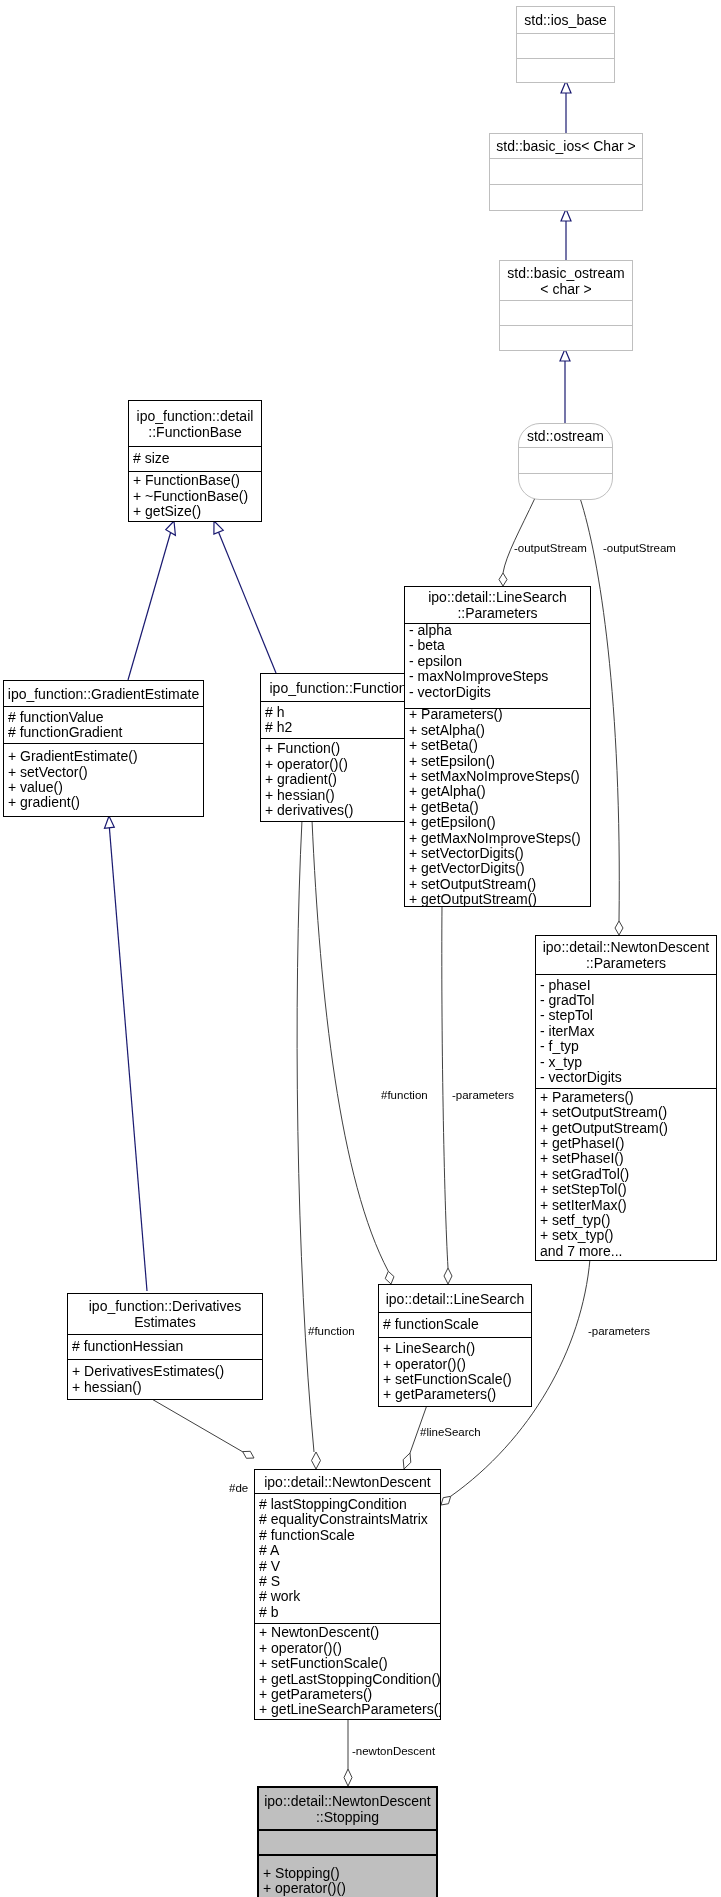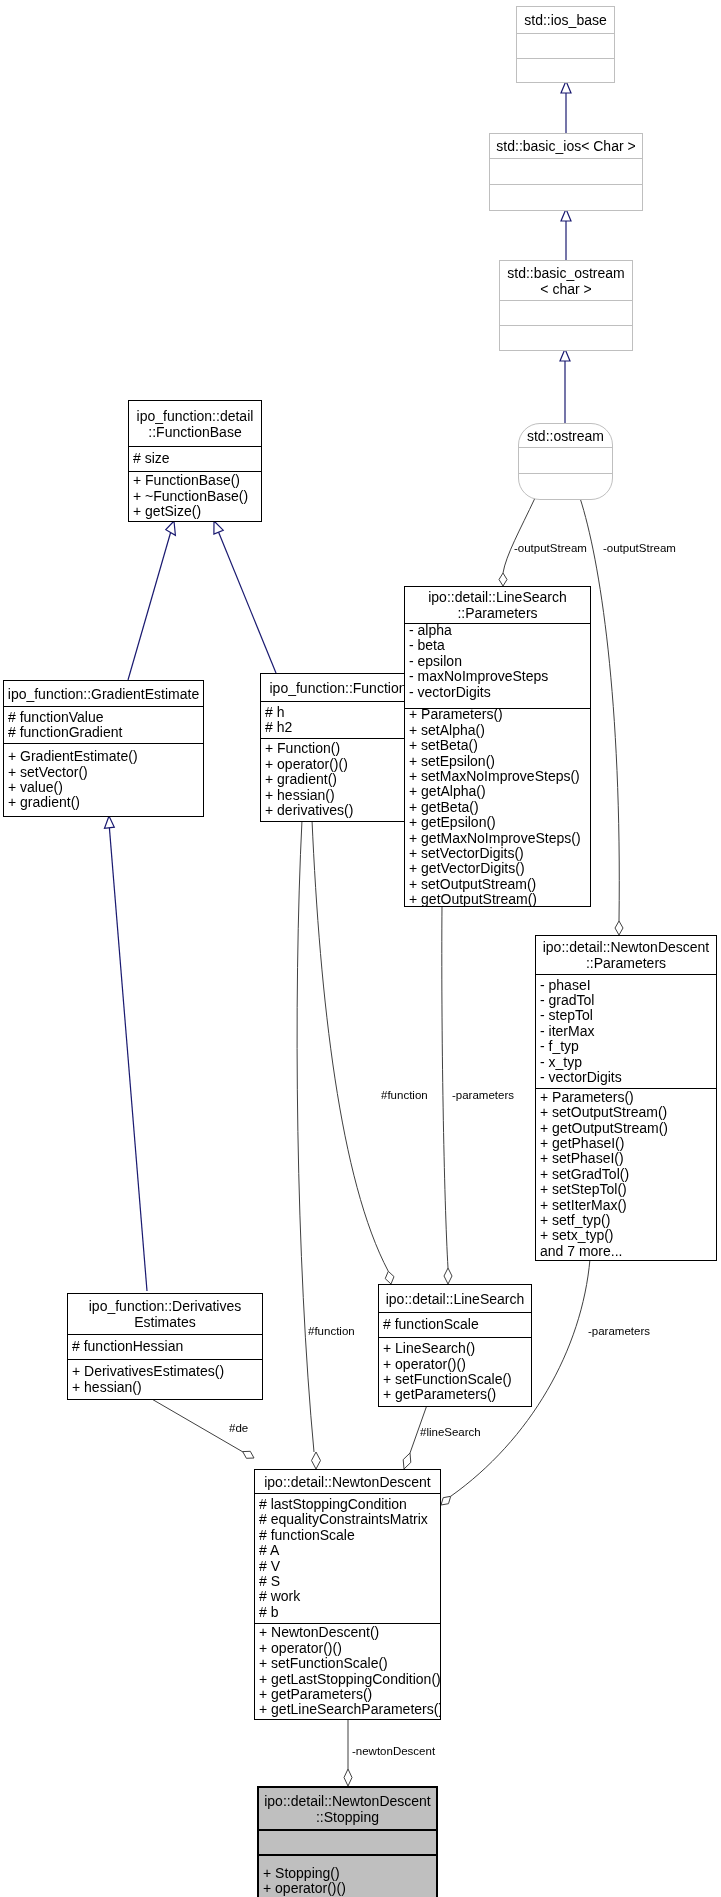--- a/index.html
+++ b/index.html
@@ -158,16 +158,16 @@
       </div>
       <div class="sec members" style="height: 25px;"></div>
       <div class="sec members" style="height: 52px;"><div>+ Stopping()</div><div>+ operator()()</div></div>
     </div>
     <div class="edge-label" style="left: 514px; top: 542px;">-outputStream</div>
     <div class="edge-label" style="left: 603px; top: 542px;">-outputStream</div>
     <div class="edge-label" style="left: 381px; top: 1089px;">#function</div>
     <div class="edge-label" style="left: 452px; top: 1089px;">-parameters</div>
     <div class="edge-label" style="left: 308px; top: 1325px;">#function</div>
     <div class="edge-label" style="left: 588px; top: 1325px;">-parameters</div>
-    <div class="edge-label" style="left: 229px; top: 1422px; text-align: center;">#de</div>
+    <div class="edge-label" style="left: 229px; top: 1482px; text-align: center;">#de</div>
     <div class="edge-label" style="left: 420px; top: 1426px;">#lineSearch</div>
     <div class="edge-label" style="left: 352px; top: 1745px;">-newtonDescent</div>
   </div>
 
 </body></html>

